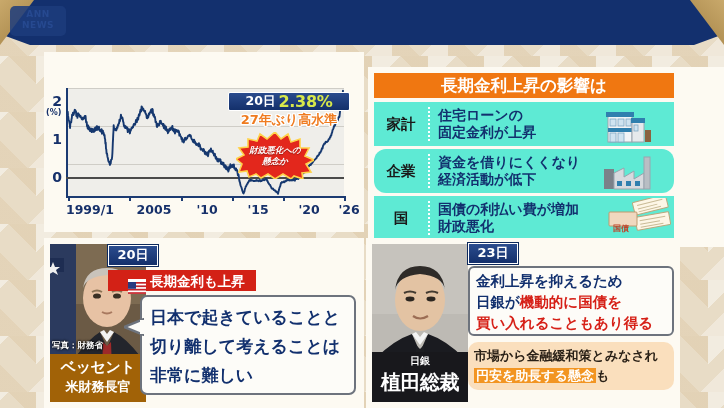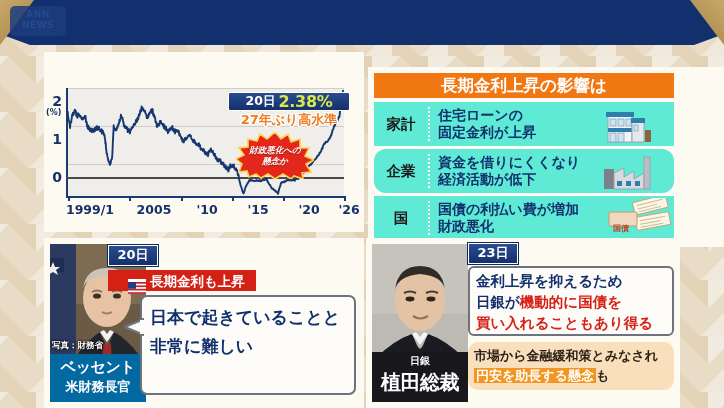--- a/index.html
+++ b/index.html
@@ -133,21 +133,21 @@
   }
   .imp-icon { width: 72px; height: 40px; flex: none; position: relative; }
 
   
   #bessent-panel { left: 44px; top: 238px; width: 320px; height: 170px; background: #fdfaf2; }
   .photo {
     position: absolute; left: 6px; top: 6px; width: 96px; height: 158px; overflow: hidden;
   }
   .nameplate {
     position: absolute; left: 6px; bottom: 6px; width: 96px; height: 48px;
-    background: #0369a1; color: #fff; text-align: center; padding-top: 2px;
+    background: #a16207; color: #fff; text-align: center; padding-top: 2px;
   }
   .nameplate .n1 { font-size: 15px; font-weight: 700; line-height: 22px; letter-spacing: -.5px; }
   .nameplate .n2 { font-size: 13px; font-weight: 700; line-height: 18px; }
   .credit {
     position: absolute; left: 8px; bottom: 56px; color: #ffffff;
     font-size: 8.5px; font-weight: 700; text-shadow: 0 0 2px #000, 0 0 3px #000; z-index: 3;
   }
   .date-badge {
     position: absolute; background: linear-gradient(180deg,#2b4c8e,#14306b);
     border: 1.5px solid #ffffff; outline: 1px solid #0e2a5c;
@@ -378,20 +378,21 @@
   </span>
   <span class="lbl">長期金利も上昇</span>
 </div>
 
 <svg class="tail" viewBox="0 0 20 18">
   <path d="M20 1 L0 9 L20 17 Z" fill="#fdfcf8" stroke="#6d737d" stroke-width="2.5"></path>
   <rect x="16" y="2" width="6" height="14" fill="#fdfcf8"></rect>
 </svg>
 <div class="bubble">
   <div class="ln">日本で起きていることと</div>
+  <div class="ln">切り離して考えることは</div>
   <div class="ln">非常に難しい</div>
 </div>
 
 <div class="panel" id="ueda-panel">
   <div class="photo2">
     <svg width="96" height="158" viewBox="0 0 96 158">
       <rect width="96" height="158" fill="#bdbab4"></rect>
       <rect x="0" y="0" width="96" height="70" fill="#c6c3bd"></rect>
       <ellipse cx="48" cy="56" rx="25" ry="31" fill="#e3c3a3"></ellipse>
       <path d="M23 46 Q26 22 48 22 Q70 22 73 46 Q71 32 48 30 Q26 32 23 46Z" fill="#2e2b28"></path>

